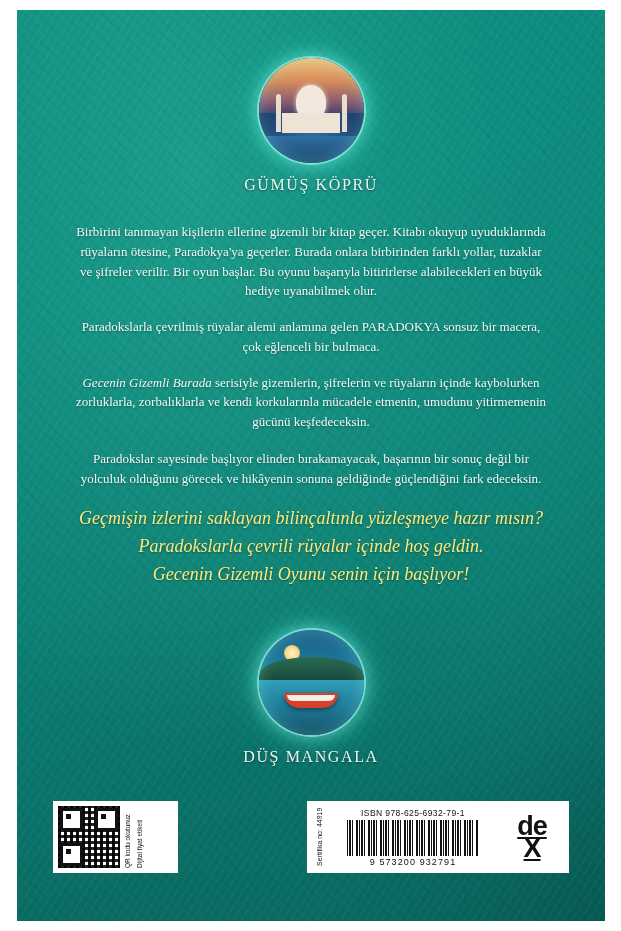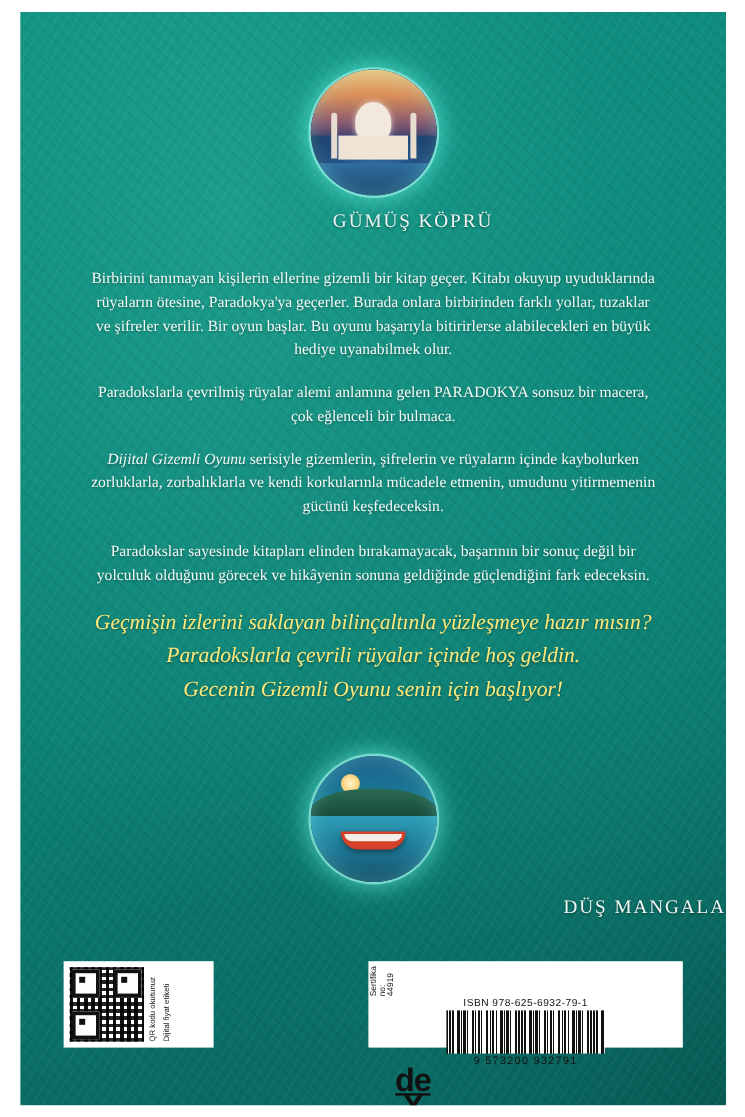--- a/index.html
+++ b/index.html
@@ -186,21 +186,20 @@
   }
 
   .medallion-label {
     margin-top: 13px;
     font-family: "Liberation Serif", serif;
     font-size: 16px;
     letter-spacing: 1.6px;
     color: #f2f7f4;
     text-shadow: 0 1px 2px rgba(0,0,0,0.45);
     white-space: nowrap;
-    text-align: right;
   }
 
   
   .blurb {
     position: absolute;
     top: 212px;
     left: 56px;
     width: 476px;
     text-align: center;
     color: #f4faf7;
@@ -310,21 +309,20 @@
     position: absolute;
     right: 0;
     top: 0;
     width: 262px;
     height: 72px;
     background: #ffffff;
     display: flex;
     align-items: stretch;
     box-sizing: border-box;
     padding: 4px 6px;
-    flex-direction: column;
   }
   .cert {
     writing-mode: vertical-rl;
     transform: rotate(180deg);
     font-family: "Liberation Sans", sans-serif;
     font-size: 7px;
     color: #111;
     display: flex;
     align-items: center;
     justify-content: center;
@@ -395,22 +393,22 @@
             <div class="glowring"></div>
           </div>
           <div class="medallion-label">GÜMÜŞ KÖPRÜ</div>
         </div>
 
       </div>
 
       <div class="blurb">
         <p class="tight">Birbirini tanımayan kişilerin ellerine gizemli bir kitap geçer. Kitabı okuyup uyuduklarında rüyaların ötesine, Paradokya'ya geçerler. Burada onlara birbirinden farklı yollar, tuzaklar ve şifreler verilir. Bir oyun başlar. Bu oyunu başarıyla bitirirlerse alabilecekleri en büyük hediye uyanabilmek olur.</p>
         <p class="tight">Paradokslarla çevrilmiş rüyalar alemi anlamına gelen PARADOKYA sonsuz bir macera, çok eğlenceli bir bulmaca.</p>
-        <p><span class="series-name">Dijital Gizemli Oyunu</span><span> serisiyle gizemlerin, şifrelerin ve rüyaların içinde kaybolurken zorluklarla, zorbalıklarla ve kendi korkularınla mücadele etmenin, umudunu yitirmemenin gücünü keşfedeceksin.</span></p>
-        <p>Paradokslar sayesinde kitapları elinden bırakamayacak, başarının bir sonuç değil bir yolculuk olduğunu görecek ve hikâyenin sonuna geldiğinde güçlendiğini fark edeceksin.</p>
+        <p><span class="series-name">Gecenin Gizemli Burada</span><span> serisiyle gizemlerin, şifrelerin ve rüyaların içinde kaybolurken zorluklarla, zorbalıklarla ve kendi korkularınla mücadele etmenin, umudunu yitirmemenin gücünü keşfedeceksin.</span></p>
+        <p>Paradokslar sayesinde başlıyor elinden bırakamayacak, başarının bir sonuç değil bir yolculuk olduğunu görecek ve hikâyenin sonuna geldiğinde güçlendiğini fark edeceksin.</p>
         <div class="highlight">
           <span>Geçmişin izlerini saklayan bilinçaltınla yüzleşmeye hazır mısın?</span>
           <span>Paradokslarla çevrili rüyalar içinde hoş geldin.</span>
           <span>Gecenin Gizemli Oyunu senin için başlıyor!</span>
         </div>
       </div>
 
       <div class="bottom-medallion">
         <div class="medallion m-boat">
           <div class="sun"></div>

